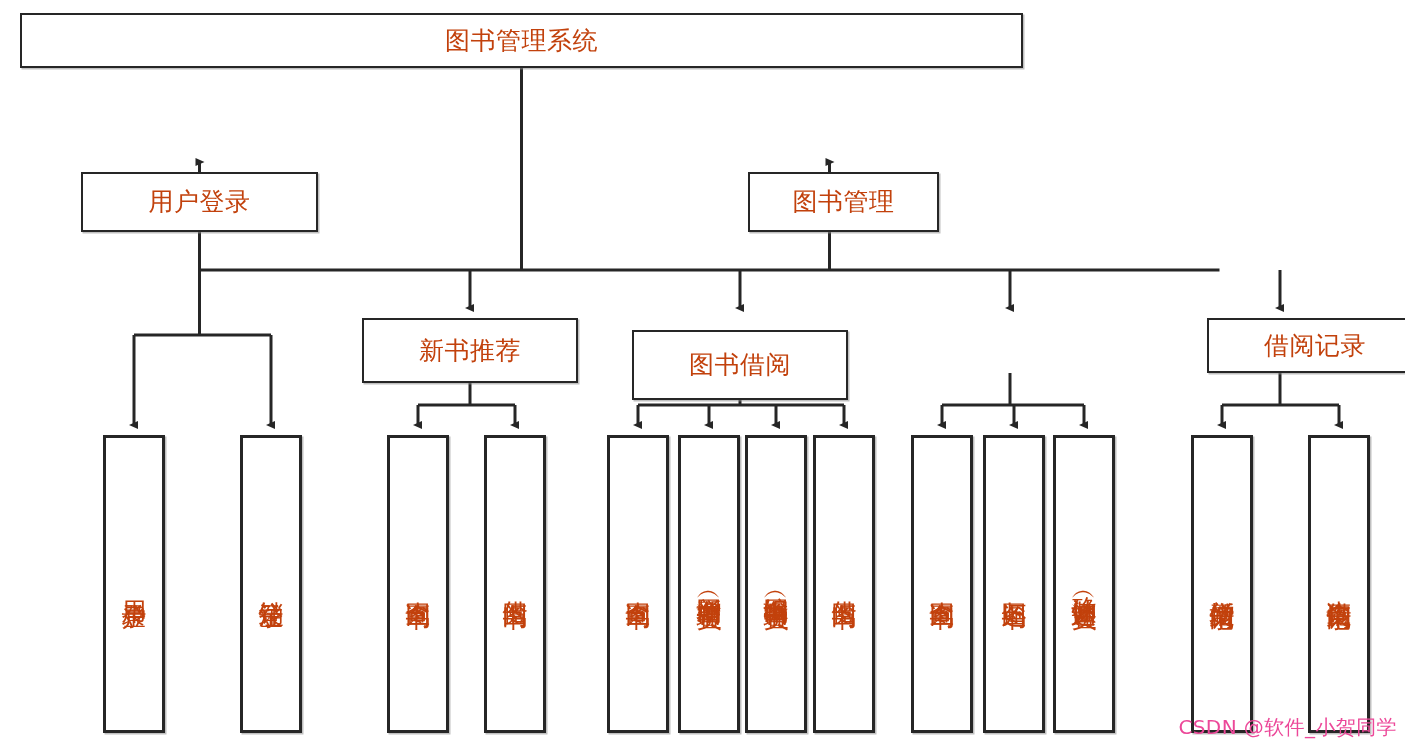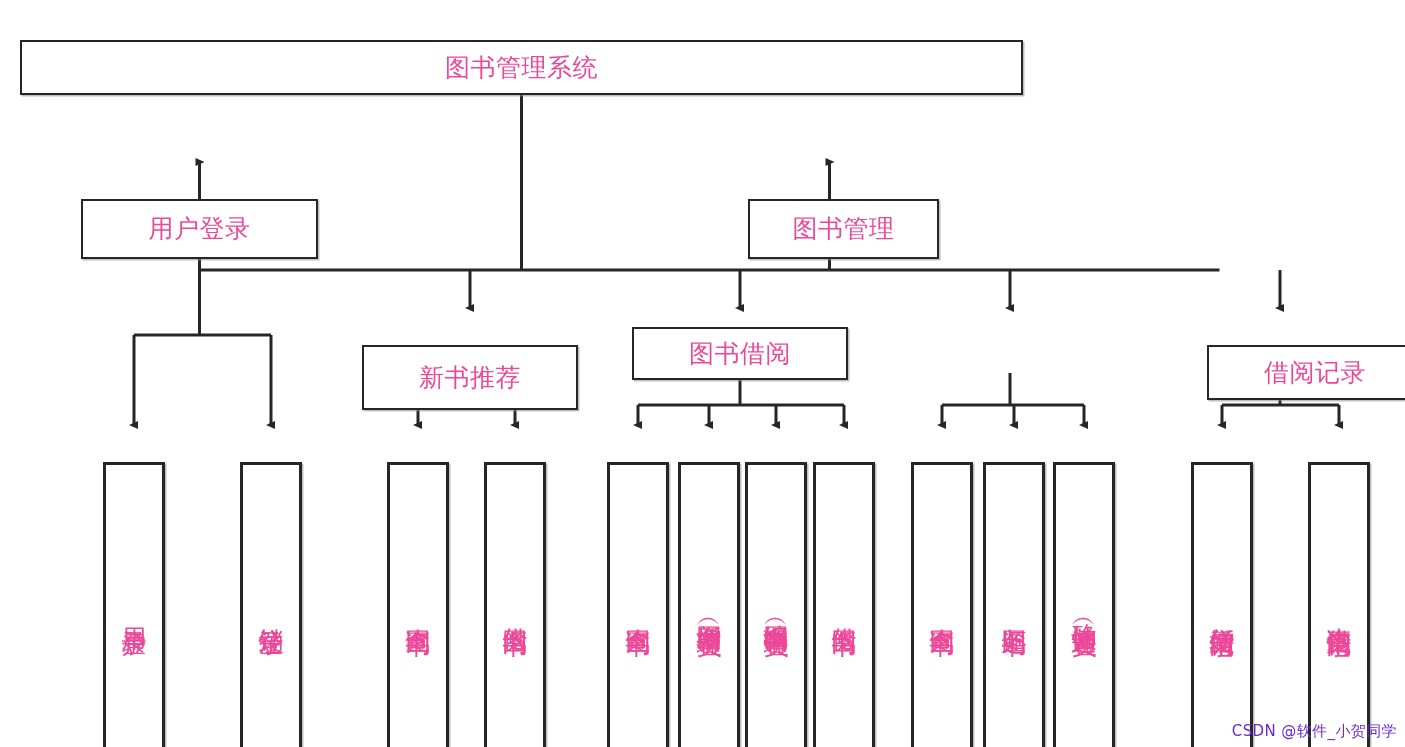--- a/index.html
+++ b/index.html
@@ -27,23 +27,22 @@
     pointer-events: none;
   }
   .node {
     position: absolute;
     box-sizing: border-box;
     border: 2.5px solid #262626;
     background: #ffffff;
     display: flex;
     align-items: center;
     justify-content: center;
-    color: #ec4899;
+    color: #c2410c;
     box-shadow: 1.5px 1.5px 0 rgba(140,140,140,0.55);
-    margin-top: 27px;
   }
   .node.h {
     font-size: 25px;
     letter-spacing: 0.5px;
     line-height: 1.1;
     white-space: nowrap;
   }
   .node.root {
     font-size: 25px;
   }
@@ -57,22 +56,22 @@
     font-size: 25px;
     line-height: 1.08;
     letter-spacing: 1.5px;
     white-space: nowrap;
     text-align: center;
   }
   .watermark {
     position: absolute;
     right: 8px;
     bottom: 6px;
-    font-size: 15px;
-    color: #6d28d9;
+    font-size: 20px;
+    color: #ec4899;
     letter-spacing: 0.4px;
     white-space: nowrap;
     user-select: none;
   }
 </style>
 </head>
 <body>
 
 <div id="canvas">
 
@@ -134,21 +133,21 @@
   <div class="node h" style="left:81px; top:172px; width:237px; height:60px;">
     <span>用户登录</span>
   </div>
   <div class="node h" style="left:748px; top:172px; width:191px; height:60px;">
     <span>图书管理</span>
   </div>
 
   <div class="node h" style="left:362px; top:318px; width:216px; height:65px;">
     <span>新书推荐</span>
   </div>
-  <div class="node h" style="left:632px; top:300px; width:216px; height:53px;">
+  <div class="node h" style="left:632px; top:330px; width:216px; height:70px;">
     <span>图书借阅</span>
   </div>
   <div class="node h" style="left:1207px; top:318px; width:216px; height:55px;">
     <span>借阅记录</span>
   </div>
 
   <div class="node v" style="left:103px; top:435px; width:62px; height:298px;">
     <span class="vtext">用户登录</span>
   </div>
   <div class="node v" style="left:240px; top:435px; width:62px; height:298px;">

